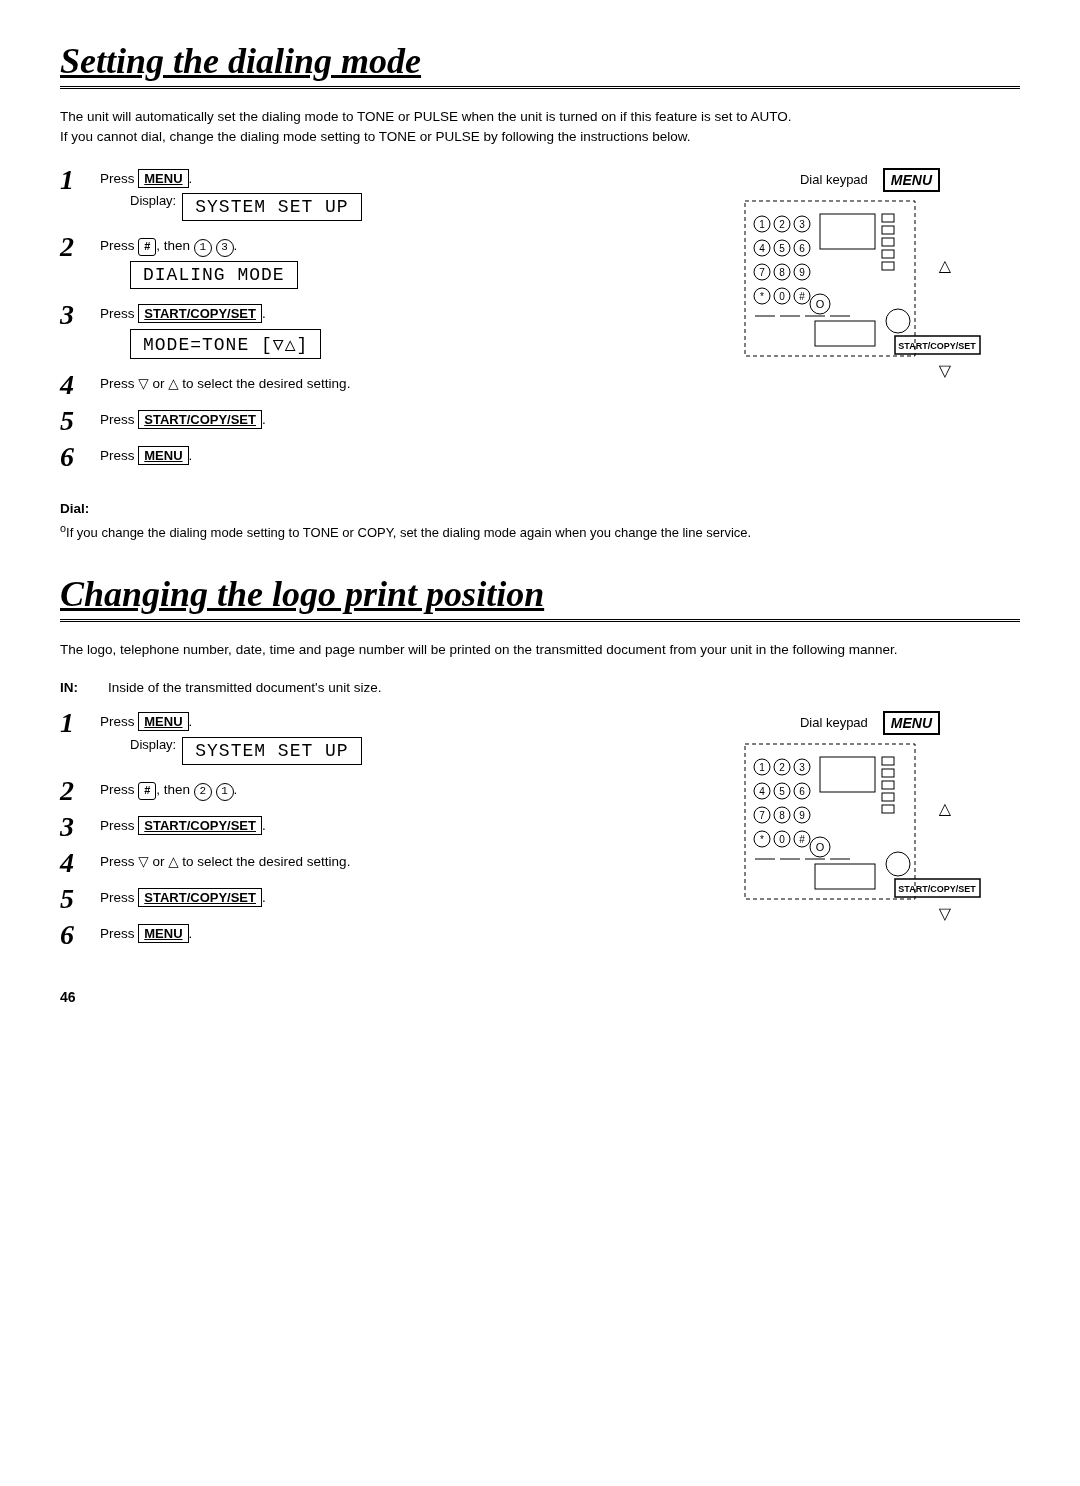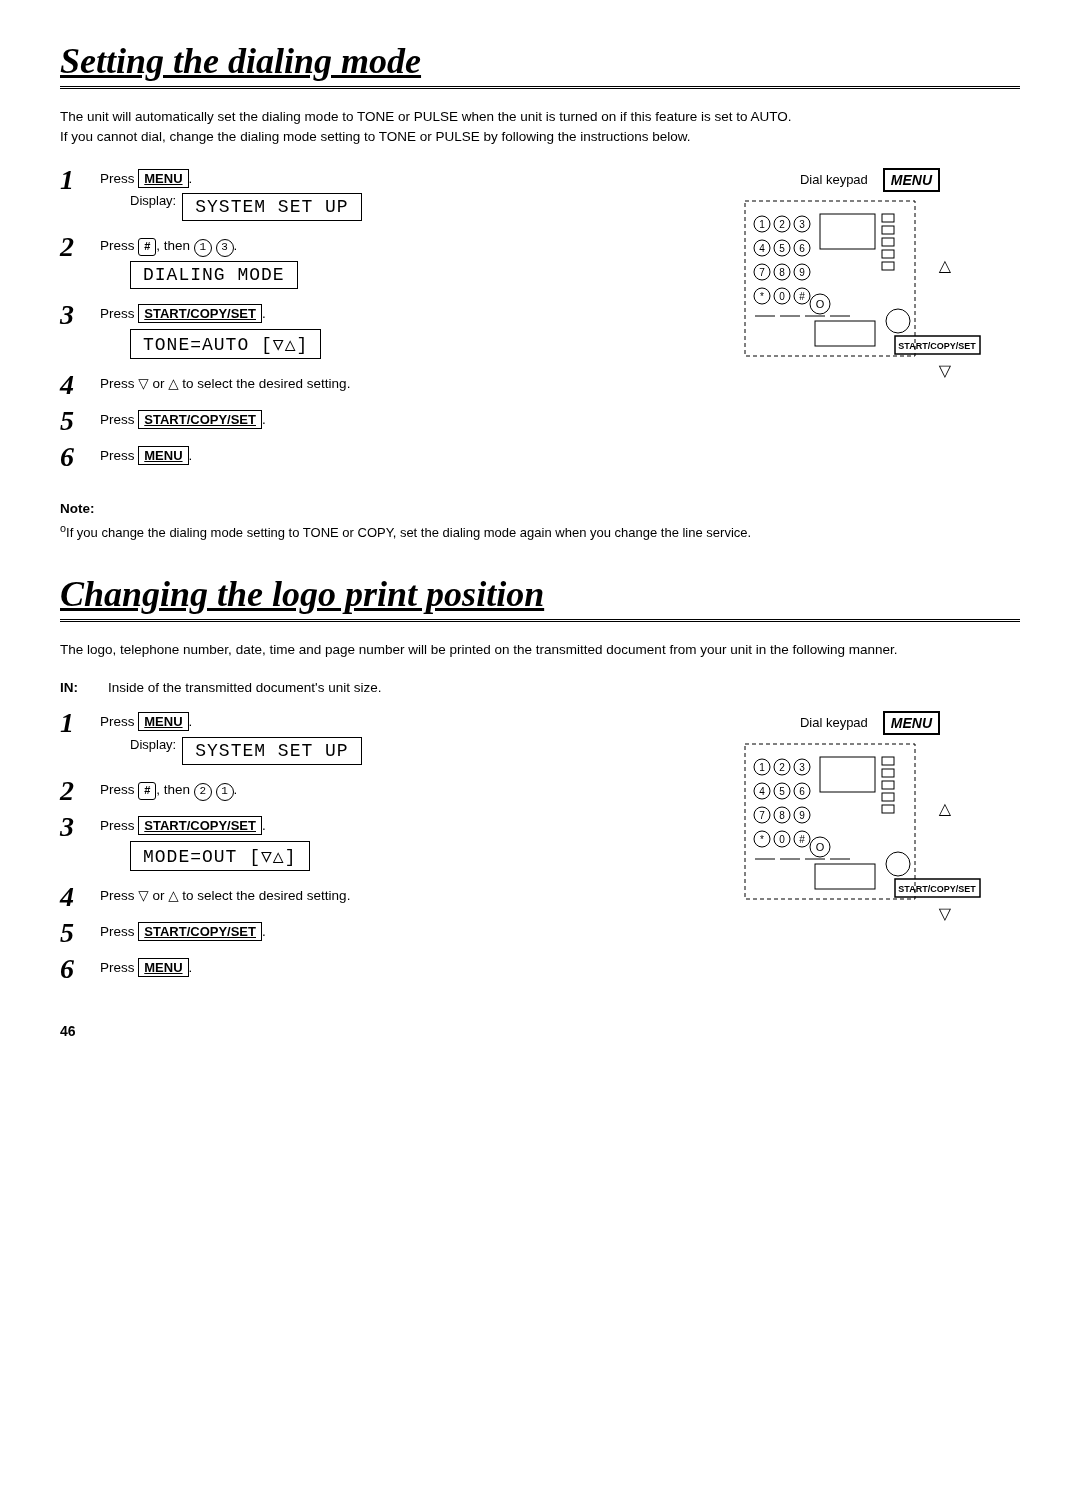--- a/index.html
+++ b/index.html
@@ -237,21 +237,21 @@
       </div>
     </div>
 
     <div class="step">
       <div class="step-number">3</div>
       <div class="step-content">
         <div class="step-text">
           Press <span class="key-box"><u><b>START/COPY/SET</b></u></span>.
         </div>
         <div class="display-row">
-          <span class="display-box">TONE=AUTO   [▽△]</span>
+          <span class="display-box">MODE=TONE   [▽△]</span>
         </div>
       </div>
     </div>
 
     <div class="step">
       <div class="step-number">4</div>
       <div class="step-content">
         <div class="step-text">
           Press ▽ or △ to select the desired setting.
         </div>
@@ -339,21 +339,21 @@
 
       <rect x="155" y="140" width="85" height="18" fill="none" stroke="#000" stroke-width="1.5"></rect>
       <text x="197" y="153" text-anchor="middle" font-size="9" font-family="Arial" font-weight="bold">START/COPY/SET</text>
 
       <text x="205" y="180" text-anchor="middle" font-size="16" font-family="Arial">▽</text>
     </svg>
   </div>
 </div>
 
 <div class="note-section">
-  <div class="note-title">Note:</div>
+  <div class="note-title">Dial:</div>
   <div class="note-text">
     <sup>o</sup><span>If you change the dialing mode setting to TONE or COPY, set the dialing mode again when you change the line service.</span>
   </div>
 </div>
 
 <h1 class="section-title">
   <span class="title-underline">Changing the logo print position</span>
 </h1>
 
 <div class="intro-text">
@@ -393,23 +393,20 @@
         </div>
       </div>
     </div>
 
     <div class="step">
       <div class="step-number">3</div>
       <div class="step-content">
         <div class="step-text">
           Press <span class="key-box"><u><b>START/COPY/SET</b></u></span>.
         </div>
-        <div class="display-row">
-          <span class="display-box">MODE=OUT   [▽△]</span>
-        </div>
       </div>
     </div>
 
     <div class="step">
       <div class="step-number">4</div>
       <div class="step-content">
         <div class="step-text">
           Press ▽ or △ to select the desired setting.
         </div>
       </div>

